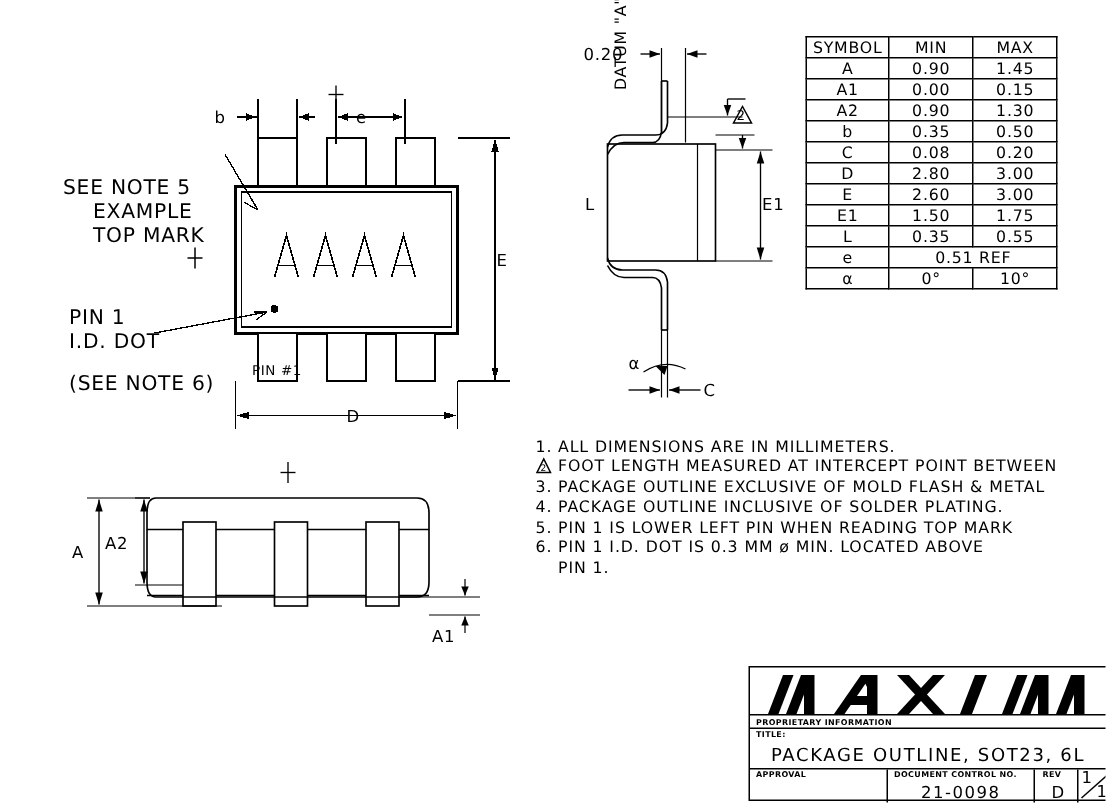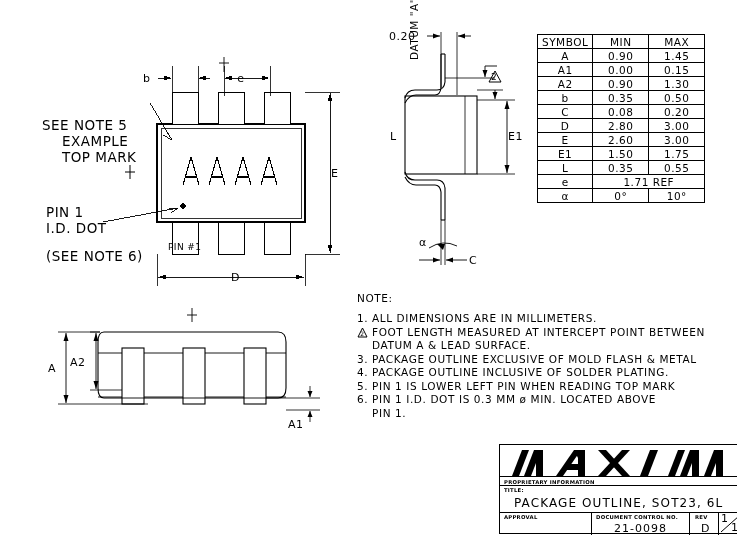--- a/index.html
+++ b/index.html
@@ -3,21 +3,21 @@
 <meta charset="utf-8">
 <style>
   html,body{margin:0;padding:0;background:#ffffff;}
   body{width:737px;height:538px;position:relative;overflow:hidden;
        font-family:"DejaVu Sans","Liberation Sans",sans-serif;color:#000;}
   .abs{position:absolute;}
   .txt{font-family:"DejaVu Sans","Liberation Sans",sans-serif;
        letter-spacing:0.5px;white-space:pre;line-height:1.15;}
 
   
-  #dimtable{position:absolute;left:537px;top:34px;border-collapse:collapse;
+  #dimtable{position:absolute;left:537px;top:24px;border-collapse:collapse;
             font-size:10.5px;}
   #dimtable td,#dimtable th{border:1px solid #000;text-align:center;
             padding:0 4px;height:13px;font-weight:normal;
             font-family:"DejaVu Sans","Liberation Sans",sans-serif;
             letter-spacing:0.5px;}
   #dimtable th{font-size:10.5px;}
   #dimtable td.sym{width:42px;}
   #dimtable td.v{width:47px;}
 
   
@@ -300,47 +300,42 @@
         <td class="v">1.50</td>
         <td class="v">1.75</td>
       </tr>
       <tr>
         <td class="sym">L</td>
         <td class="v">0.35</td>
         <td class="v">0.55</td>
       </tr>
       <tr>
         <td class="sym">e</td>
-        <td colspan="2">1.71  REF</td>
+        <td colspan="2">0.51  REF</td>
       </tr>
       <tr>
         <td class="sym">α</td>
         <td class="v">0°</td>
         <td class="v">10°</td>
       </tr>
     </tbody>
 </table>
 
 <div id="notes">
-  <div class="nhdr">NOTE:</div>
   <div id="notes-list">
       <div class="noterow">
         <div class="nnum">1.</div>
         <div class="ntxt">ALL DIMENSIONS ARE IN MILLIMETERS.</div>
       </div>
       <div class="noterow">
         <div class="nnum"><span class="tri-flag"><svg width="11" height="11">
               <path d="M1 10 L10 10 L5.5 1 Z" fill="none" stroke="#000" stroke-width="1"></path>
               <text x="5.5" y="9" text-anchor="middle" font-size="6" font-family="DejaVu Sans, sans-serif">2</text>
             </svg></span></div>
         <div class="ntxt">FOOT LENGTH MEASURED AT INTERCEPT POINT BETWEEN</div>
-      </div>
-      <div class="noterow">
-        <div class="nnum"></div>
-        <div class="ntxt">DATUM A &amp; LEAD SURFACE.</div>
       </div>
       <div class="noterow">
         <div class="nnum">3.</div>
         <div class="ntxt">PACKAGE OUTLINE EXCLUSIVE OF MOLD FLASH &amp; METAL</div>
       </div>
       <div class="noterow">
         <div class="nnum">4.</div>
         <div class="ntxt">PACKAGE OUTLINE INCLUSIVE OF SOLDER PLATING.</div>
       </div>
       <div class="noterow">

